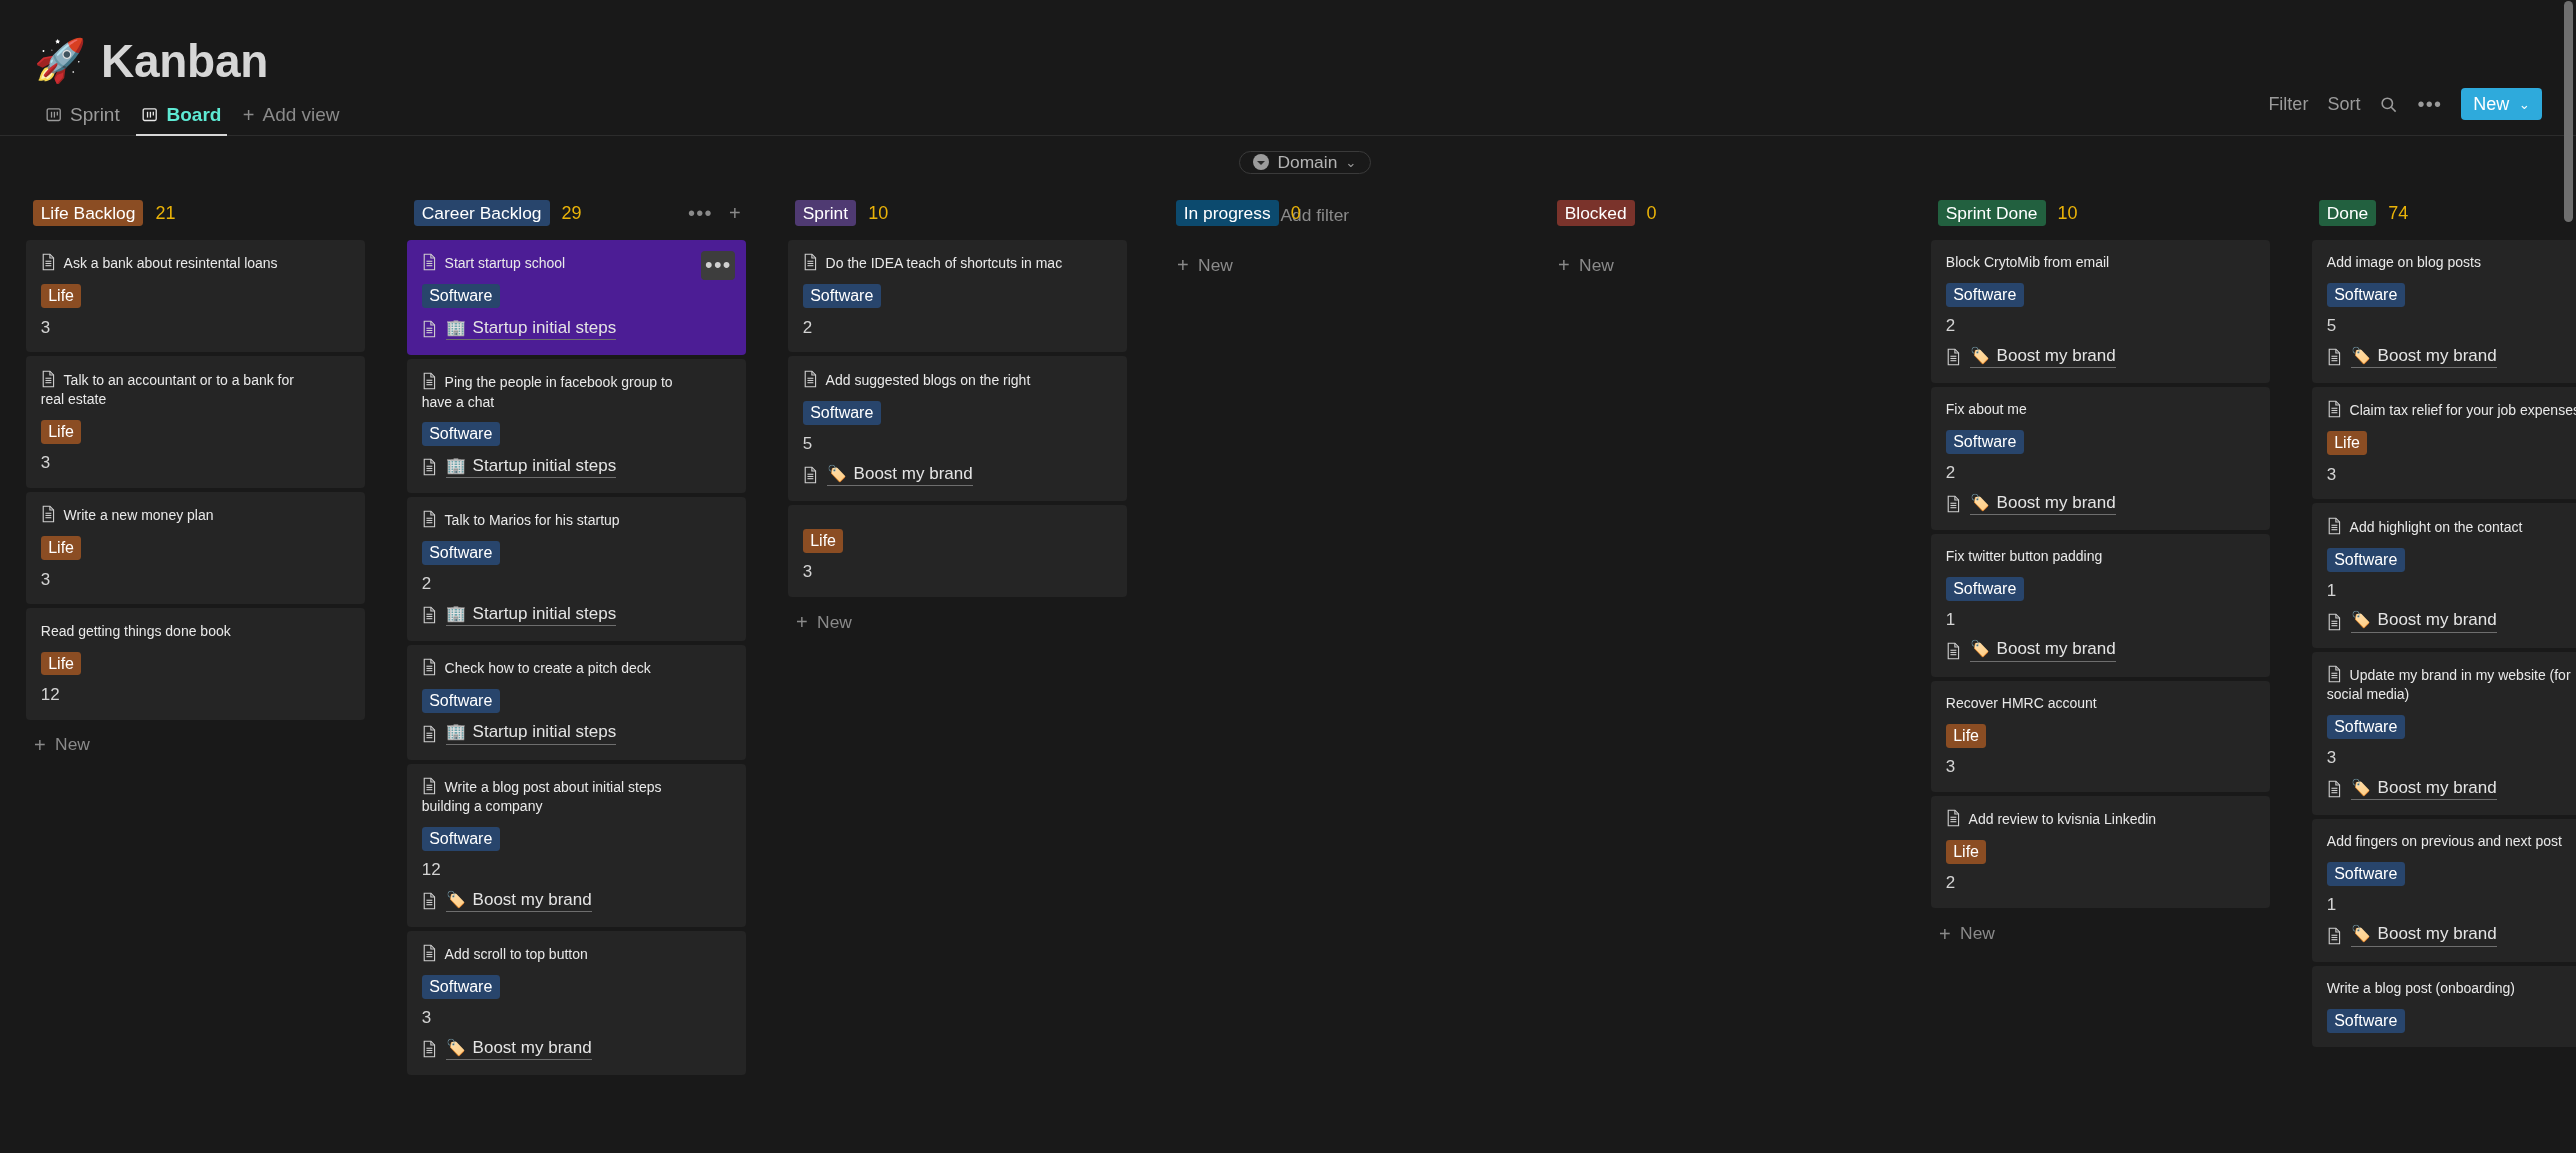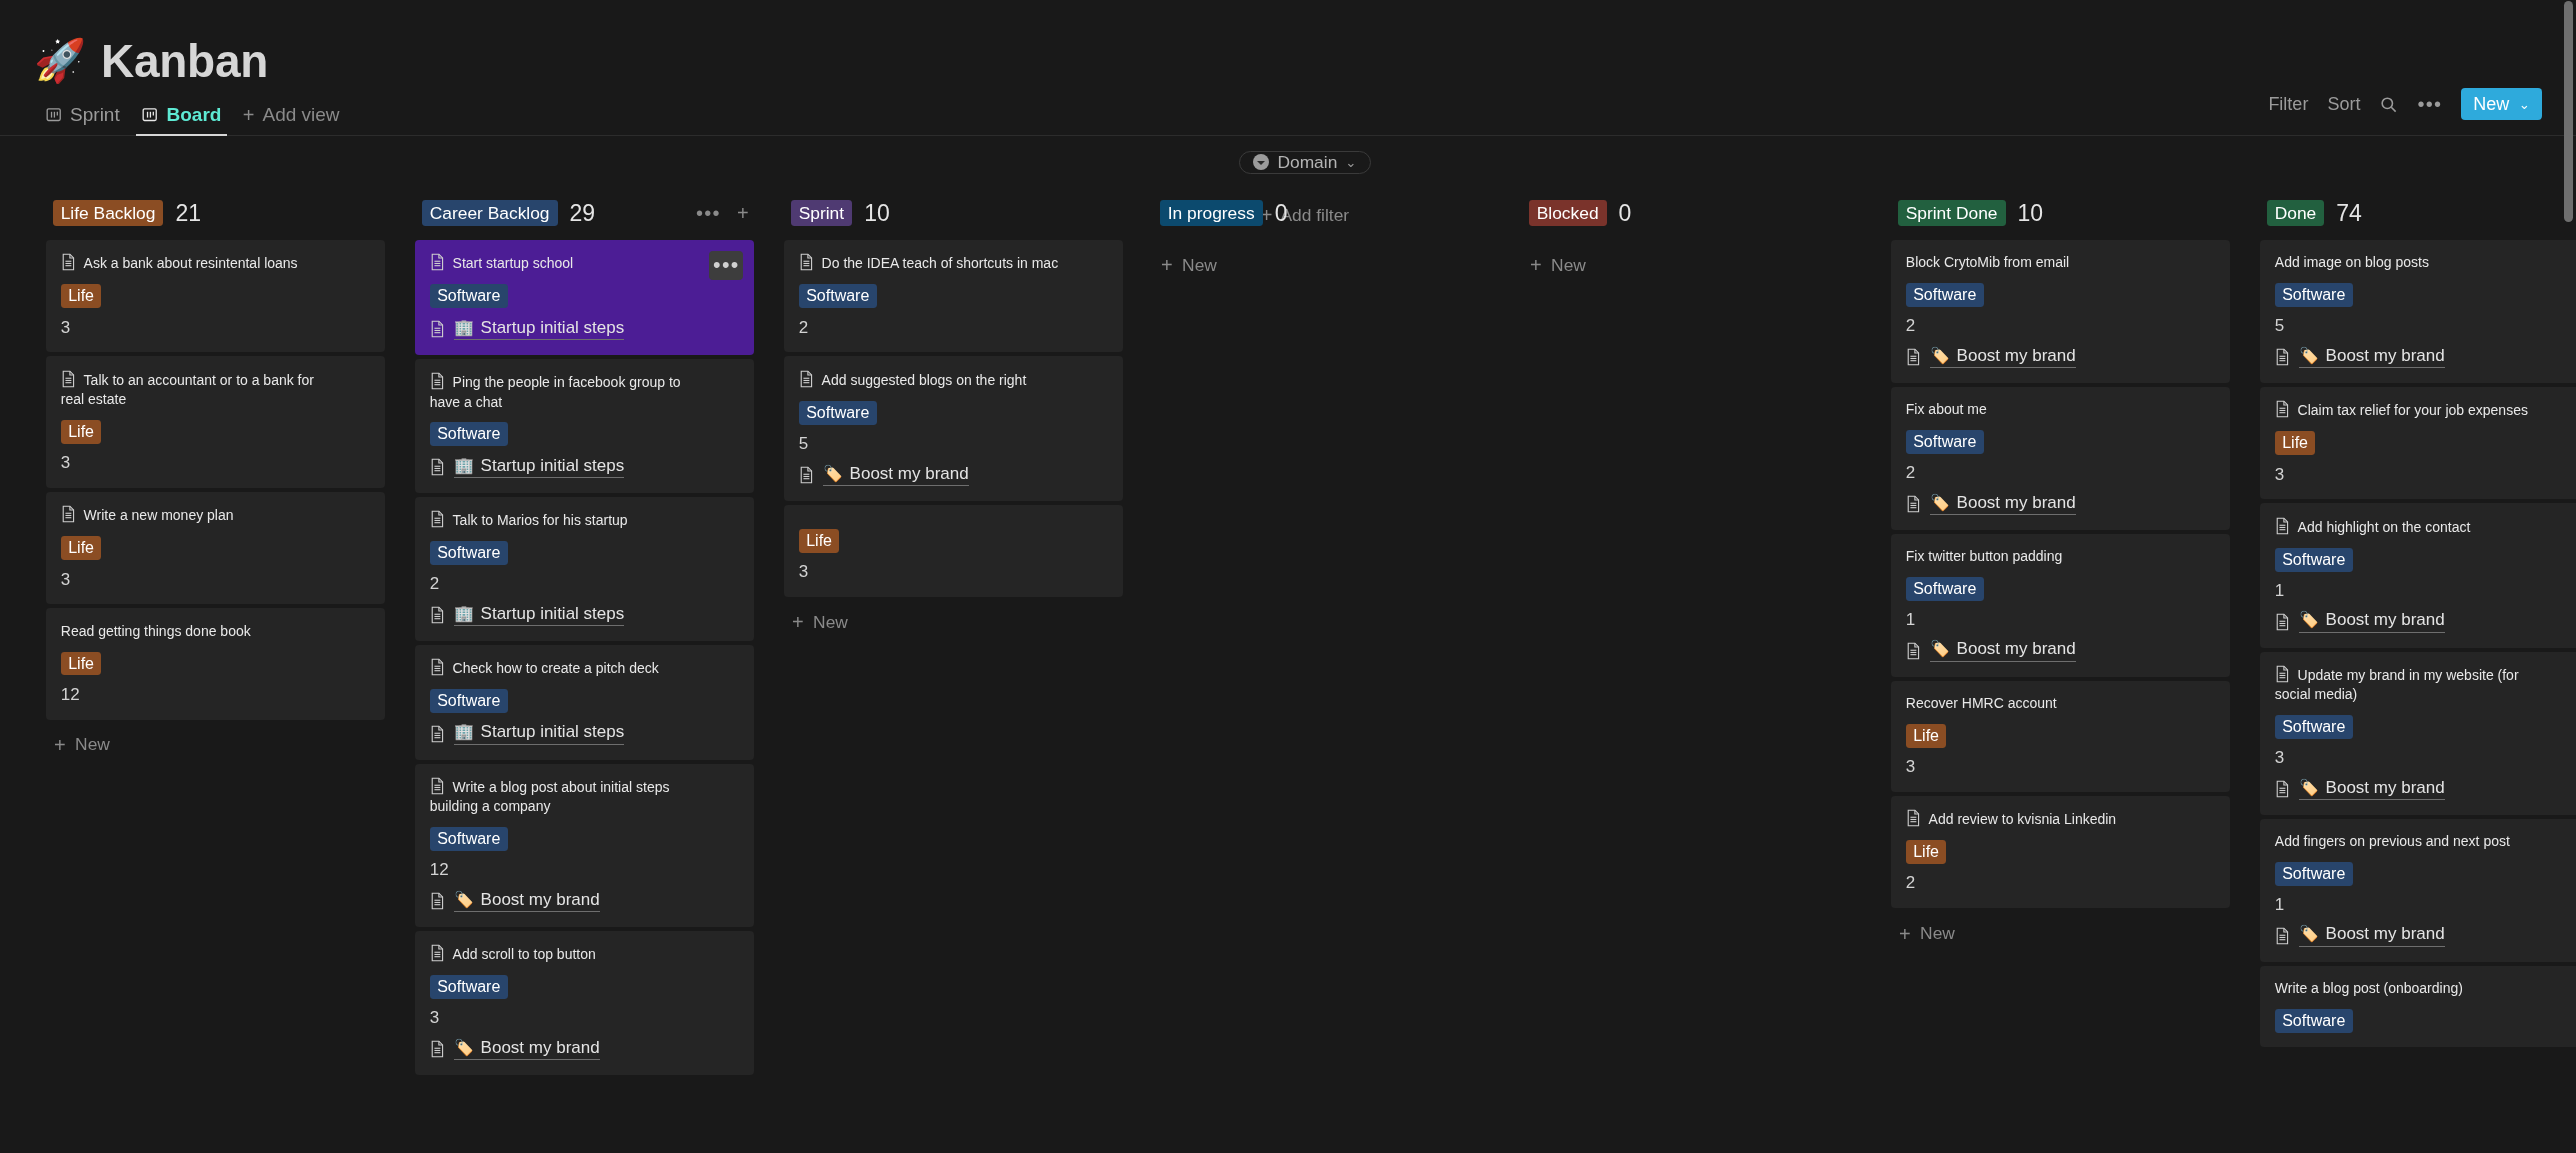--- a/index.html
+++ b/index.html
@@ -83,36 +83,36 @@
     display:block; width:0; height:0;
     border-left: 4px solid transparent; border-right: 4px solid transparent;
     border-top: 4.7px solid #2a2a2a; margin-top:0.7px;
   }
   .chev { font-size: 13.4px; color:#9b9b9b; }
   .add-filter { display:flex; align-items:center; gap:8px; font-size:17.4px; color:#8a8a8a; cursor:pointer; }
 
   
   .board {
     display: flex; align-items: flex-start;
-    padding-left: 46px;
-    gap: 0;
+    padding-left: 26px;
+    gap: 12px;
     height: 953px;
     overflow: hidden;
   }
   .column { width: 369px; flex: 0 0 369px; padding-right: 30px; }
 
   .col-head {
     display: flex; align-items: center; gap: 12px;
     height: 38px; padding-left: 6.7px; margin-bottom: 8px;
   }
   .col-pill {
     font-size: 17.4px; font-weight: 500; color: #ffffff;
     border-radius: 3.4px; padding: 2.7px 8px 3.4px 8px; line-height: 1.15;
   }
-  .col-count { font-size: 23px; color: #e5e5e5; }
+  .col-count { font-size: 18px; color: #eab308; }
   .col-head-actions { margin-left: auto; display: flex; align-items: center; gap: 16px; padding-right: 5.4px; }
   .col-head-actions .dots-glyph,
   .col-head-actions .plus-glyph { color: #8a8a8a; cursor: pointer; }
 
   .cards { display: flex; flex-direction: column; gap: 4px; }
 
   .card {
     background: #252525;
     border-radius: 4px;
     padding: 13.4px 14.8px 14.8px 14.8px;

